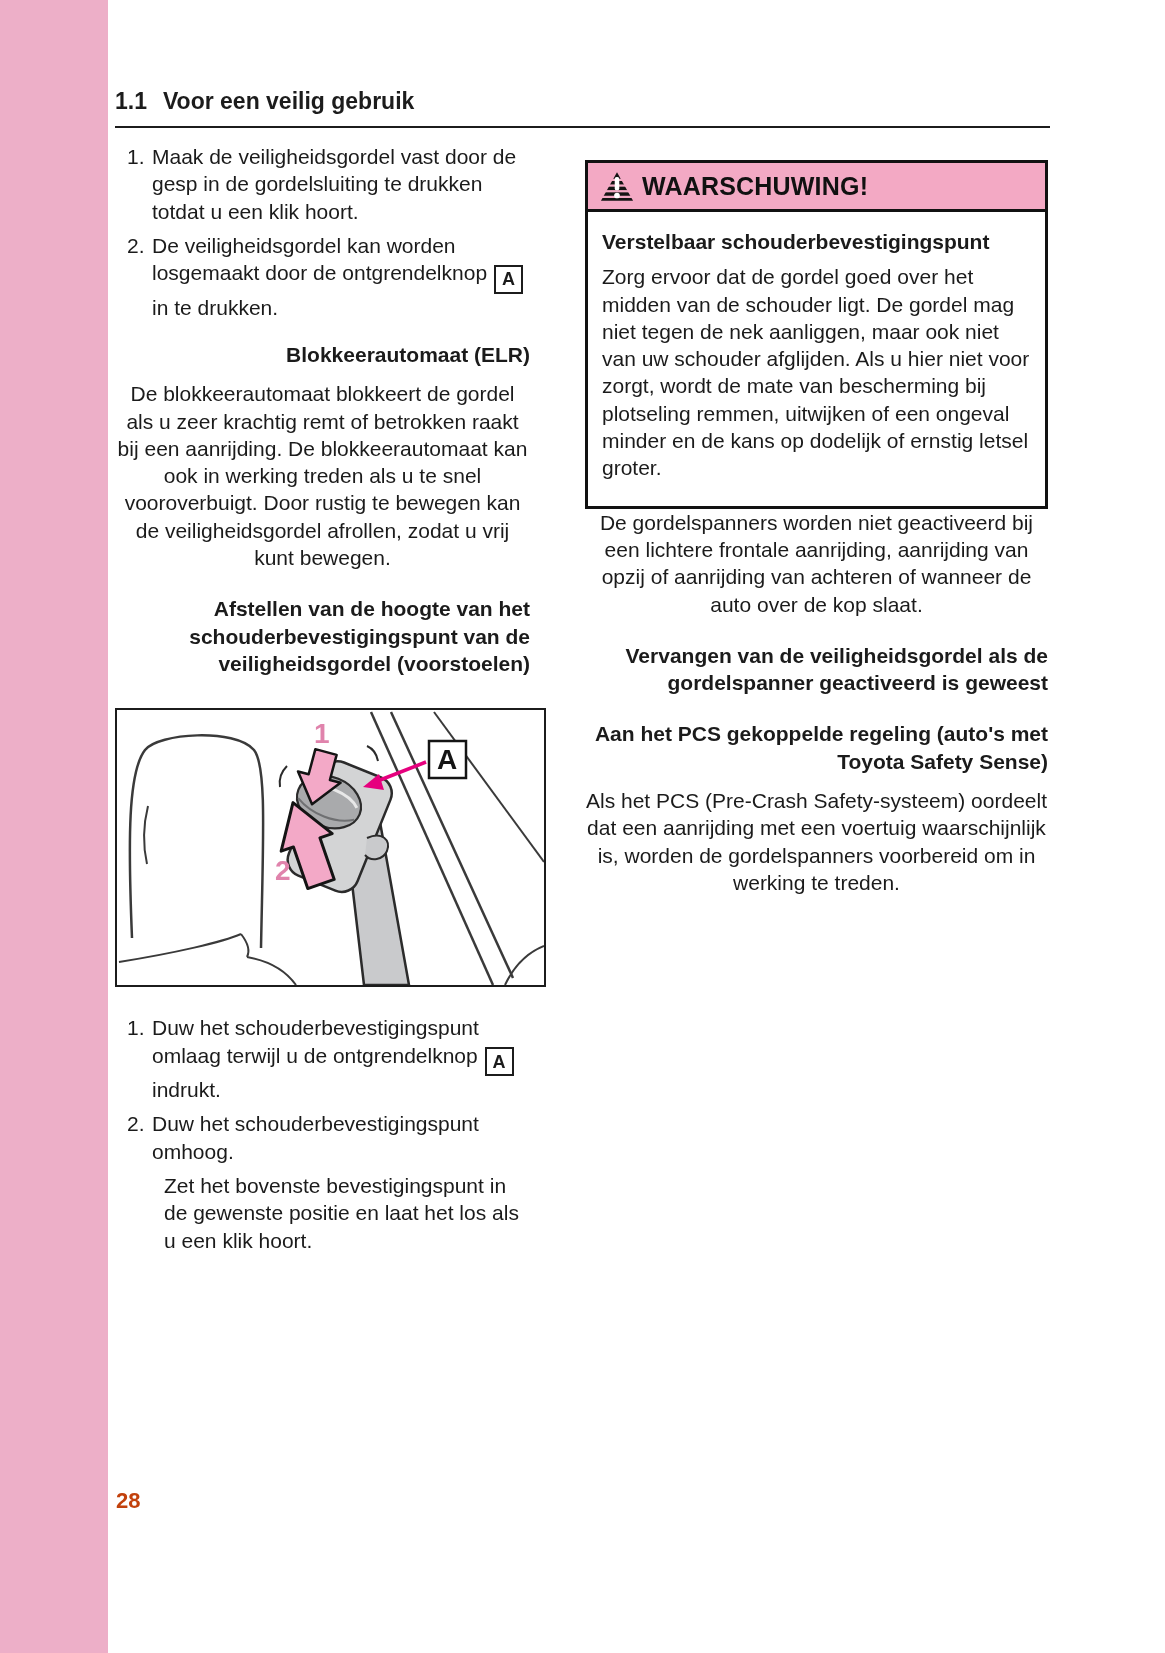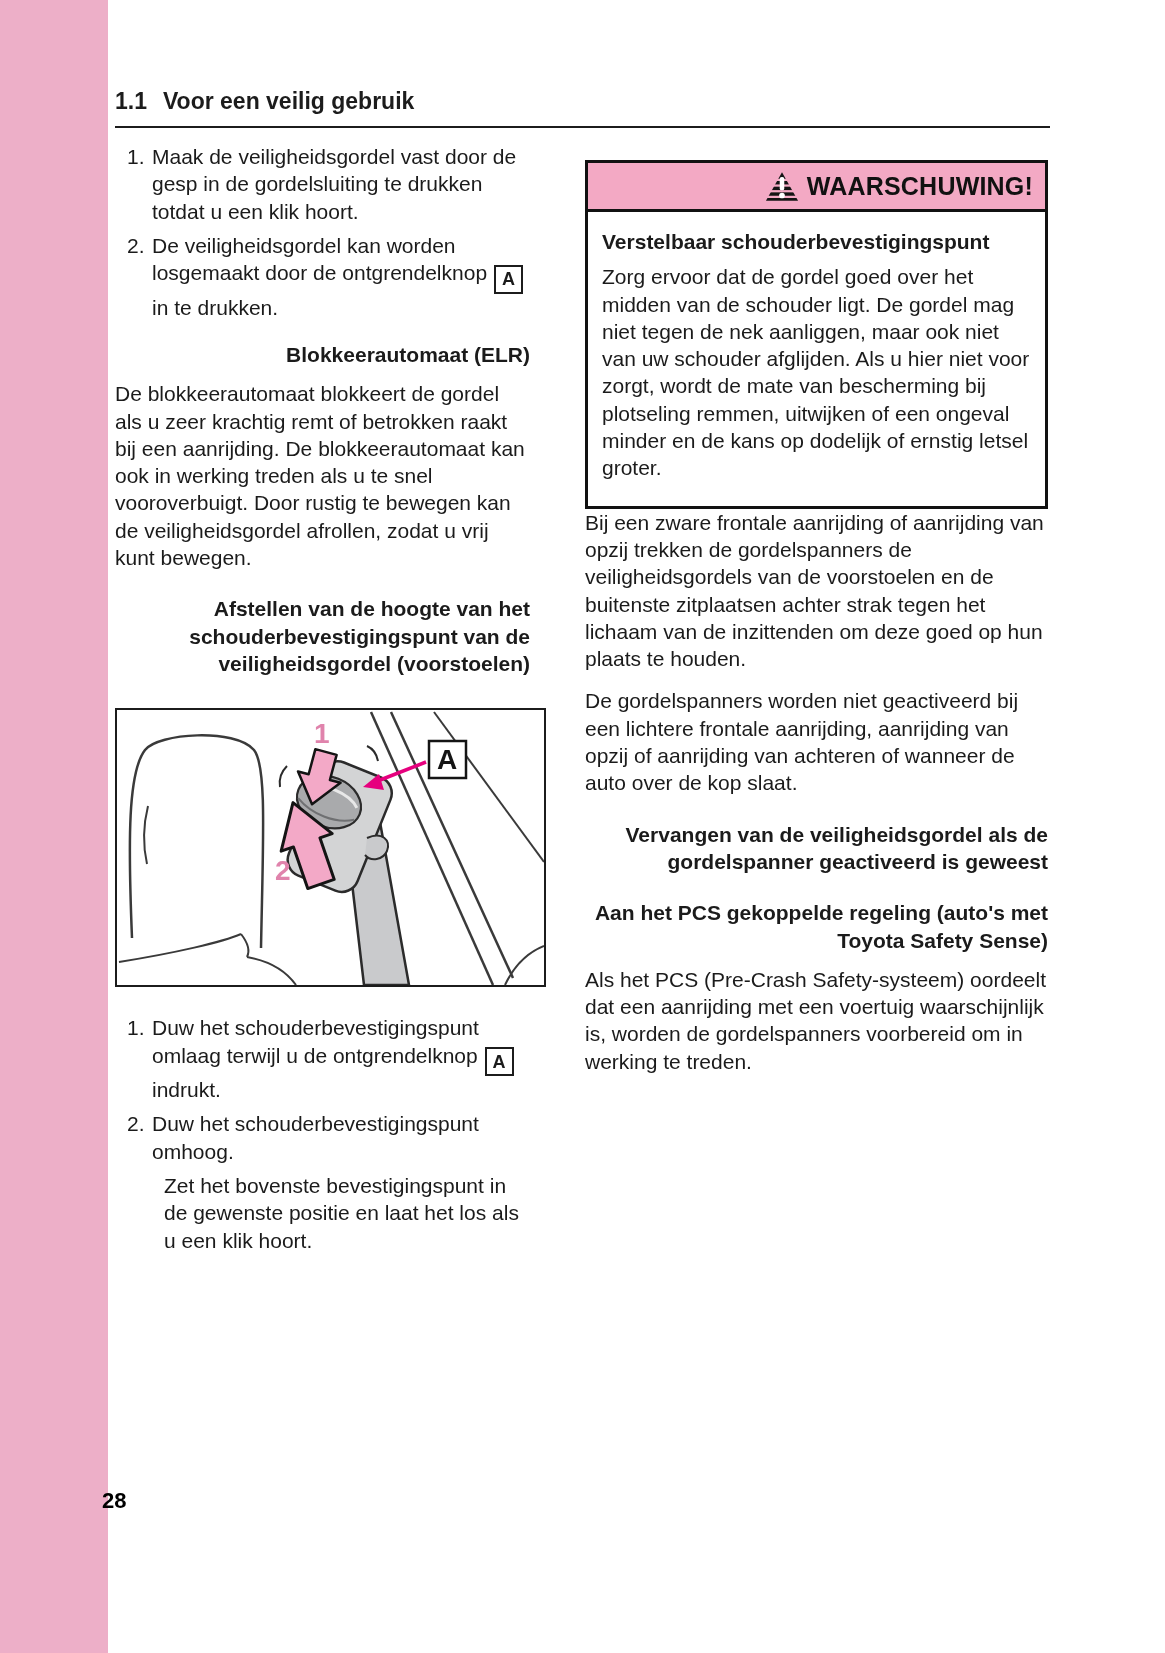--- a/index.html
+++ b/index.html
@@ -31,43 +31,43 @@
 
   .amark {
     display:inline-flex; align-items:center; justify-content:center;
     width:25px; height:25px; border:2px solid #1c1c1c; background:#fff;
     font-weight:bold; font-size:18px; line-height:1; vertical-align:-5px;
     margin:0 7px 0 1px;
   }
 
   .subhead { font-weight:bold; margin:24px 0 12px;text-align:right; }
   .subhead.first { margin-top:20px; }
-  .bodypara { margin:0 0 15px; }
+  .bodypara { margin:0 0 15px;text-align:center; }
 
   
   .figure-box {
     width:431px; height:279px; box-sizing:border-box;
     border:2px solid #1c1c1c; background:#fff;
     margin:31px 0 27px;
   }
   .figure-box svg { display:block; }
 
   
   .warnbox { border:3px solid #111; background:#fff; }
   .warnbox-head {
     display:flex; align-items:center; background:#F3A9C4;
-    border-bottom:3px solid #111; padding:4px 12px; height:38px;justify-content:flex-end;
+    border-bottom:3px solid #111; padding:4px 12px; height:38px;
   }
   .warnbox-head .wtitle { font-size:25px; font-weight:bold; color:#111; margin-left:8px; letter-spacing:0.2px; }
   .warnbox-body { padding:12px 14px 24px; }
   .warnbox-body .whead { font-weight:bold; margin:4px 0 8px; }
 
   .page-number {
-    position:absolute; left:102px; top:1488px;
-    font-size:22px; font-weight:bold; color:#000000;
+    position:absolute; left:116px; top:1488px;
+    font-size:22px; font-weight:bold; color:#c2410c;
   }
 </style>
 </head>
 <body>
 
 <div class="page">
   <div class="sidebar"></div>
 
   <div class="page-header">
     <span class="section">1.1</span><span>Voor een veilig gebruik</span>
@@ -167,21 +167,20 @@
           <circle cx="18" cy="25.5" r="3" fill="#ffffff"></circle>
         </svg>
         <span class="wtitle">WAARSCHUWING!</span>
       </div>
       <div class="warnbox-body">
         <div class="whead">Verstelbaar schouderbevestigingspunt</div>
         <div>Zorg ervoor dat de gordel goed over het midden van de schouder ligt. De gordel mag niet tegen de nek aanliggen, maar ook niet van uw schouder afglijden. Als u hier niet voor zorgt, wordt de mate van bescherming bij plotseling remmen, uitwijken of een ongeval minder en de kans op dodelijk of ernstig letsel groter.</div>
       </div>
     </div>
 
-    <p class="bodypara">Bij een zware frontale aanrijding of aanrijding van opzij trekken de gordelspanners de veiligheidsgordels van de voorstoelen en de buitenste zitplaatsen achter strak tegen het lichaam van de inzittenden om deze goed op hun plaats te houden.</p>
     <p class="bodypara">De gordelspanners worden niet geactiveerd bij een lichtere frontale aanrijding, aanrijding van opzij of aanrijding van achteren of wanneer de auto over de kop slaat.</p>
 
     <div class="subhead">Vervangen van de veiligheidsgordel als de gordelspanner geactiveerd is geweest</div>
 
     <div class="subhead">Aan het PCS gekoppelde regeling (auto's met Toyota Safety Sense)</div>
     <p class="bodypara">Als het PCS (Pre-Crash Safety-systeem) oordeelt dat een aanrijding met een voertuig waarschijnlijk is, worden de gordelspanners voorbereid om in werking te treden.</p>
   </div>
 
   <div class="page-number">28</div>
 </div>

